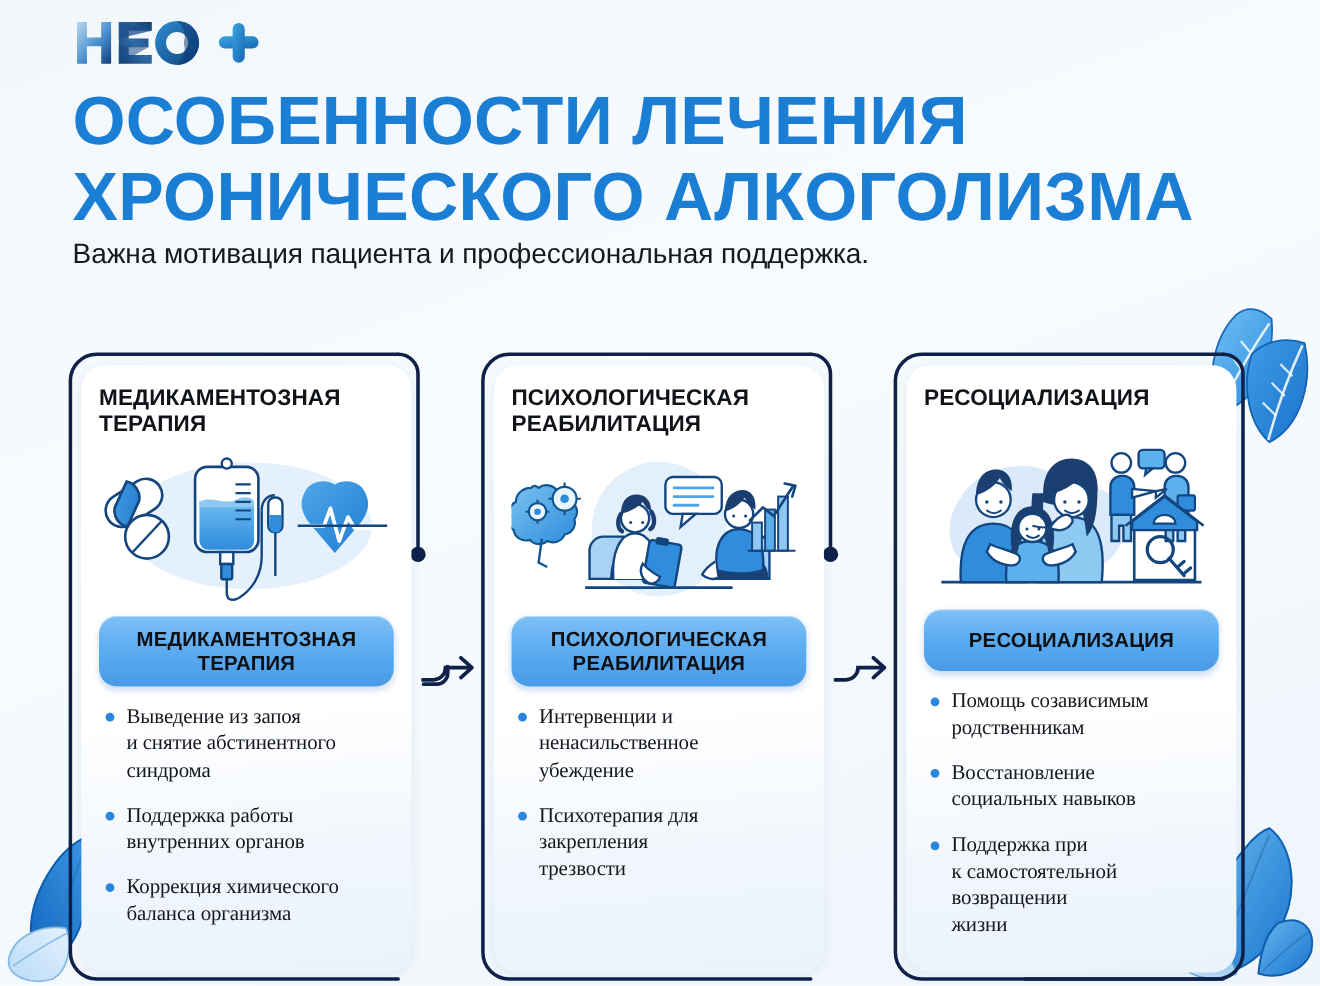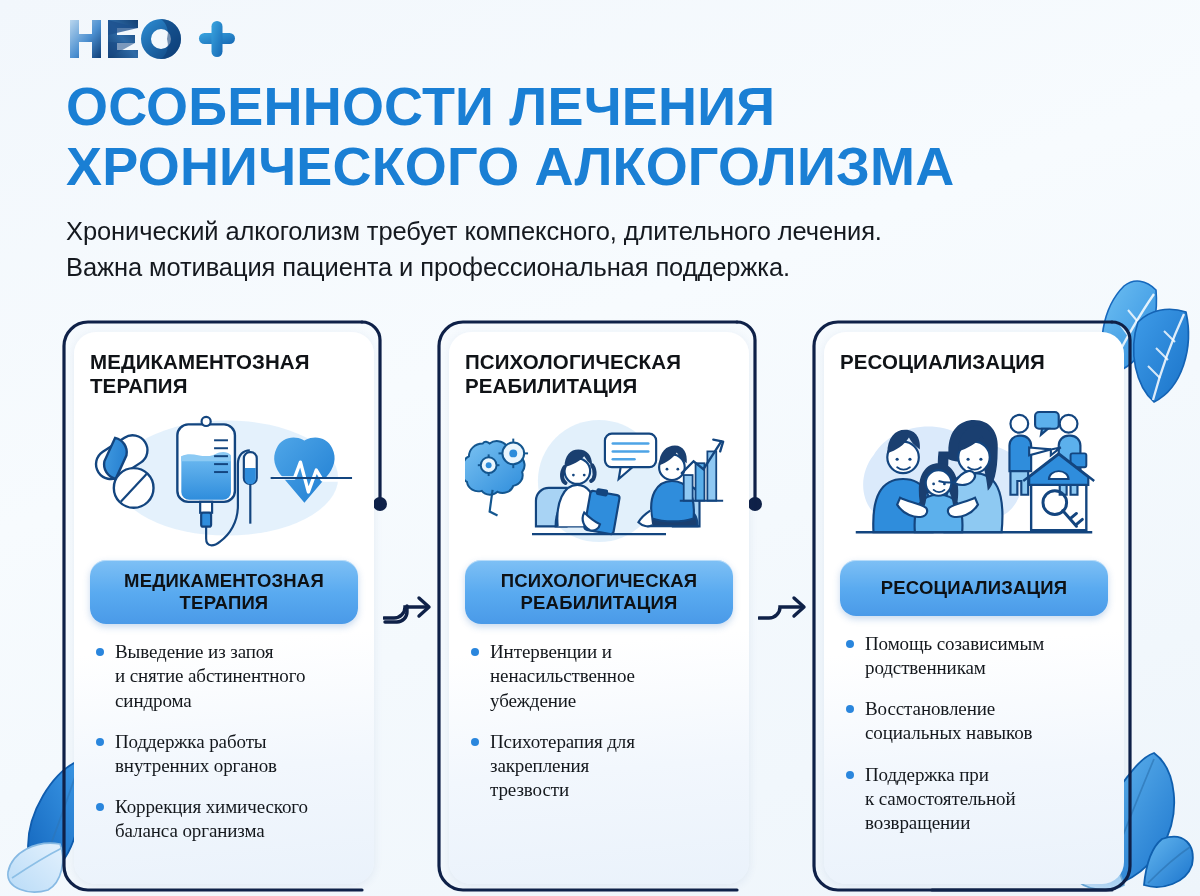--- a/index.html
+++ b/index.html
@@ -36,21 +36,21 @@
     left: 68px;
     width: 170px;
     height: 48px;
   }
 
   .title {
     position: absolute;
     top: 76px;
     left: 66px;
     width: 1070px;
-    font-size: 54px;
+    font-size: 62px;
     line-height: 1.12;
     font-weight: 700;
     letter-spacing: 0.2px;
     color: #1a7fd4;
     font-family: "Liberation Sans", "DejaVu Sans", sans-serif;
     text-shadow: 0 1px 0 rgba(255,255,255,.6);
   }
   .title .ln { display: block; white-space: nowrap; }
 
   .subtitle {
@@ -288,21 +288,20 @@
       <rect x="143.5" y="5" width="11" height="36" rx="5.5" fill="url(#g4)"></rect>
     </svg>
   </div>
 
   <h1 class="title">
     <span class="ln">ОСОБЕННОСТИ ЛЕЧЕНИЯ</span>
     <span class="ln">ХРОНИЧЕСКОГО АЛКОГОЛИЗМА</span>
   </h1>
 
   <p class="subtitle">
-    <span class="ln">Хронический алкоголизм требует компексного, длительного лечения.</span>
     <span class="ln"><span>Важна мотивация пациента и професси</span><b>ональная</b><span> поддержка.</span></span>
   </p>
 
   <div class="cols">
 
     <section class="col col-1">
       <svg class="frame" viewBox="0 0 320 572">
         <path d="M310 7 v-0 a0 0 0 0 0 0 0 H26 A24 24 0 0 0 2 31 V546 A24 24 0 0 0 26 570 H310" fill="none" stroke="#0f2148" stroke-width="3.2" stroke-linecap="round" opacity="0"></path>
         <path d="M300 2 H26 A24 24 0 0 0 2 26 V546 A24 24 0 0 0 26 570 H300" fill="none" stroke="#0f2148" stroke-width="3.2" stroke-linecap="round"></path>
         <path d="M300 2 A18 18 0 0 1 318 20 V180" fill="none" stroke="#0f2148" stroke-width="3.2" stroke-linecap="round"></path>
@@ -571,20 +570,21 @@
             <span class="ln">родственникам</span>
           </li>
           <li>
             <span class="ln">Восстановление</span>
             <span class="ln">социальных навыков</span>
           </li>
           <li>
             <span class="ln">Поддержка при</span>
             <span class="ln">к самостоятельной</span>
             <span class="ln">возвращении</span>
+            <span class="ln">жизни</span>
           </li>
         </ul>
       </div>
     </section>
 
     <div class="arrow arrow-1">
       <svg width="52" height="48" viewBox="0 0 52 48">
         <path d="M2 44 h12 a10 10 0 0 0 10 -10 v-6" fill="none" stroke="#0f2148" stroke-width="3.4" stroke-linecap="round" transform="translate(0,0) rotate(0)"></path>
         <path d="M2 44 h10 a12 12 0 0 0 12 -12 v0" fill="none" stroke="#0f2148" stroke-width="3.4" stroke-linecap="round" opacity="0"></path>
         <g transform="translate(0,0)">

